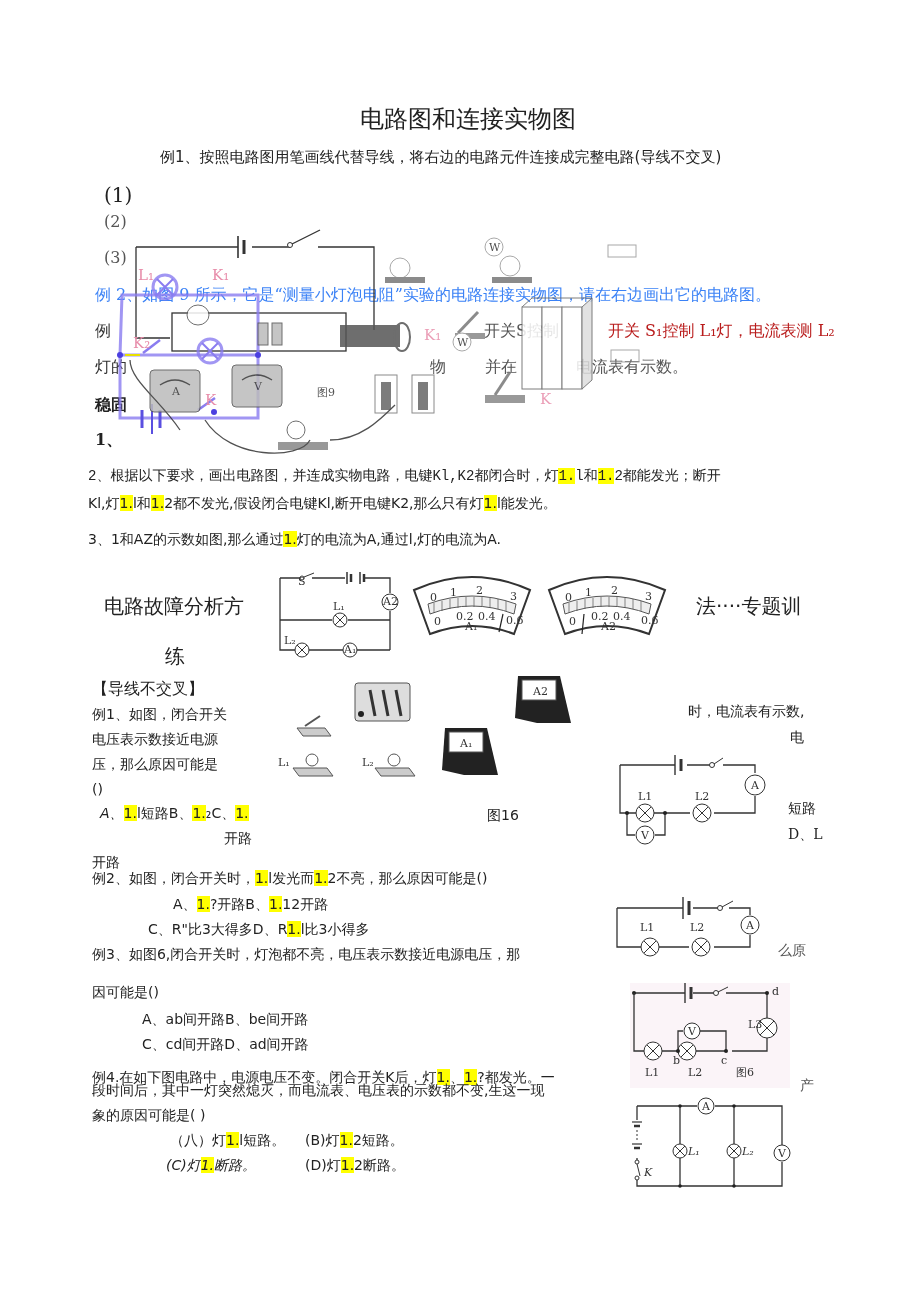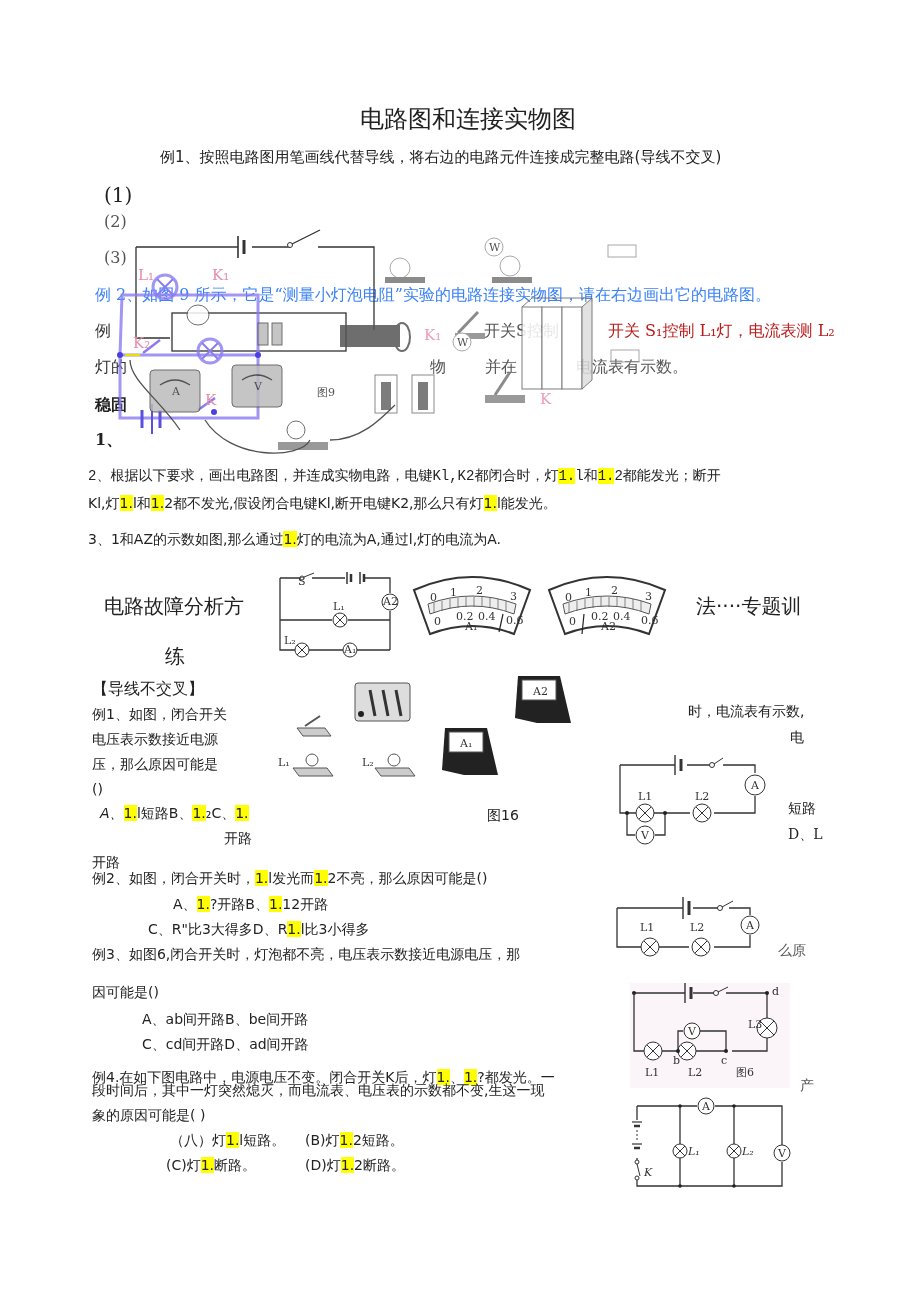--- a/index.html
+++ b/index.html
@@ -359,21 +359,21 @@
   <span>例4.在如下图电路中，电源电压不变。闭合开关K后，灯</span><span class="hl">1.</span><span>、</span><span class="hl">1.</span><span>?都发光。一</span>
 </div>
 <div class="abs t14" style="left:92px;top:1082px;">段时间后，其中一灯突然熄灭，而电流表、电压表的示数都不变,生这一现</div>
 <div class="abs t14" style="left:92px;top:1107px;">象的原因可能是(                    )</div>
 <div class="abs t14" style="left:170px;top:1132px;">
   <span>（八）灯</span><span class="hl">1.</span><span>l短路。</span>
 </div>
 <div class="abs t14" style="left:305px;top:1132px;">
   <span>(B)灯</span><span class="hl">1.</span><span>2短路。</span>
 </div>
-<div class="abs t14" style="left:166px;top:1157px;">
+<div class="abs t14" style="left:166px;top:1157px;font-style:italic;">
   <span>(C)灯</span><span class="hl">1.</span><span>断路。</span>
 </div>
 <div class="abs t14" style="left:305px;top:1157px;">
   <span>(D)灯</span><span class="hl">1.</span><span>2断路。</span>
 </div>
 
 <svg width="160" height="90" style="left:632px;top:1100px;">
   <path class="ln" d="M5 6 H65 M83 6 H150 V45 M150 62 V86 H5 V6"></path>
   <circle cx="74" cy="6" r="8" fill="#fff" stroke="#333"></circle>
   <path class="ln" d="M48 6 V44 M48 58 V86 M102 6 V44 M102 58 V86"></path>

